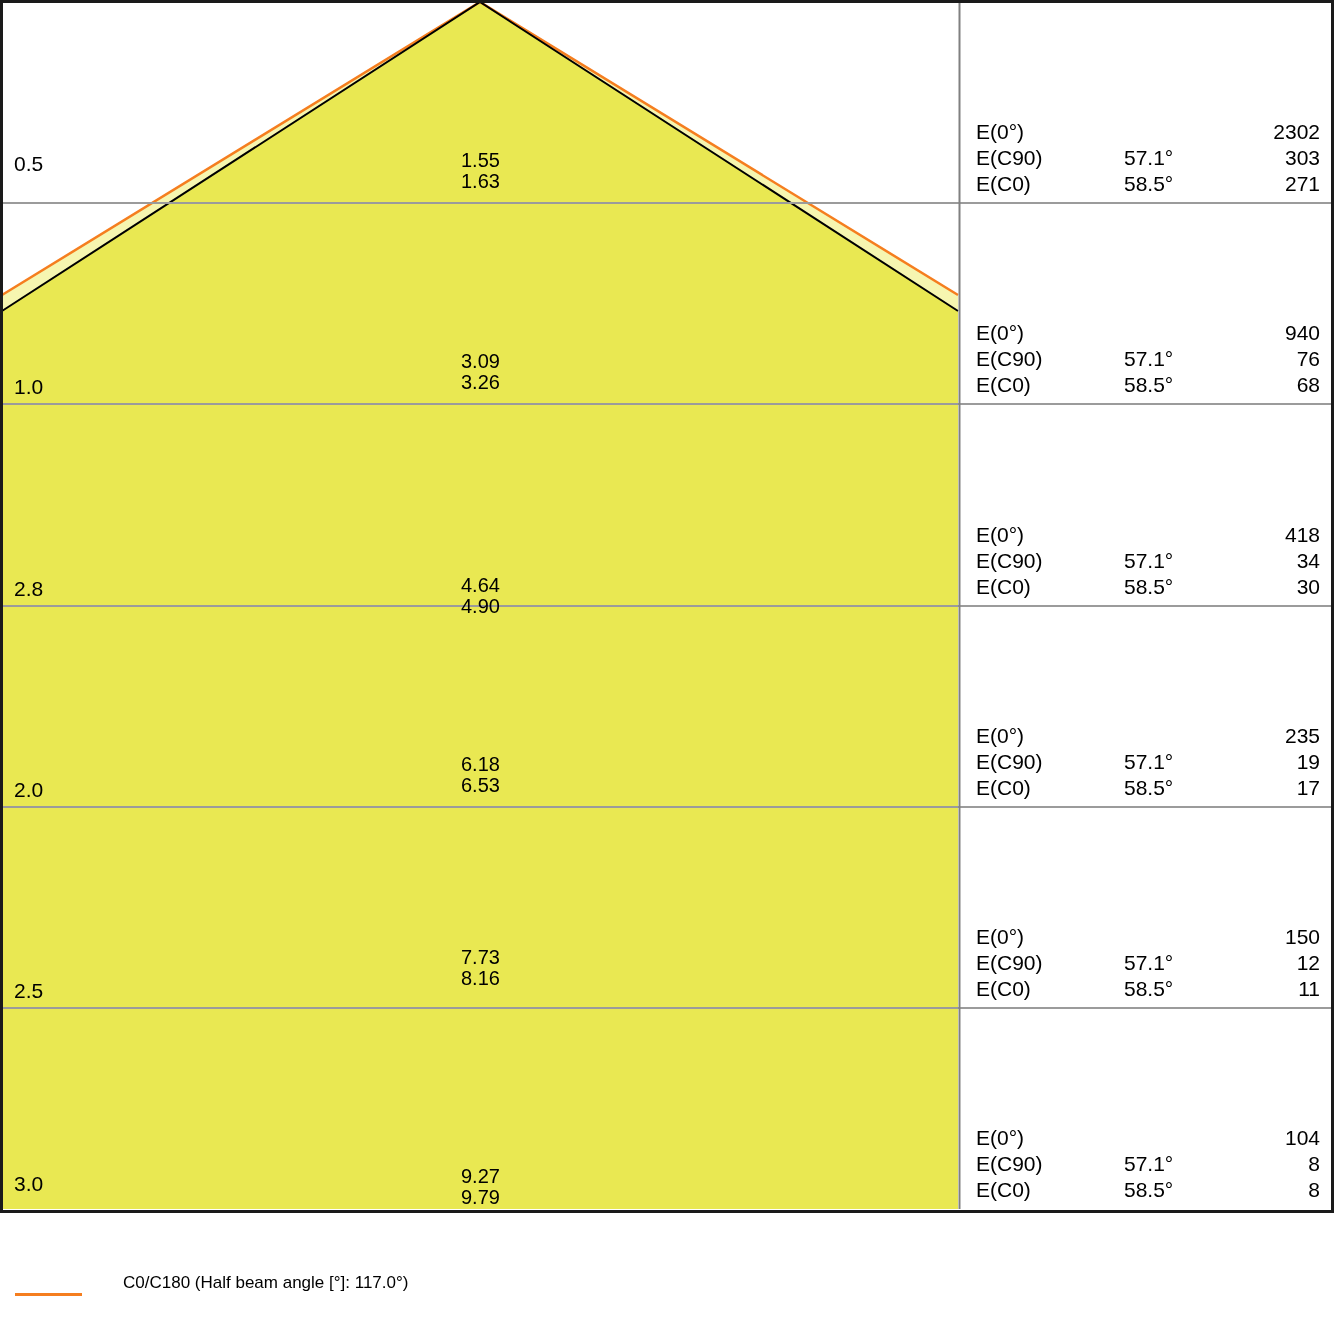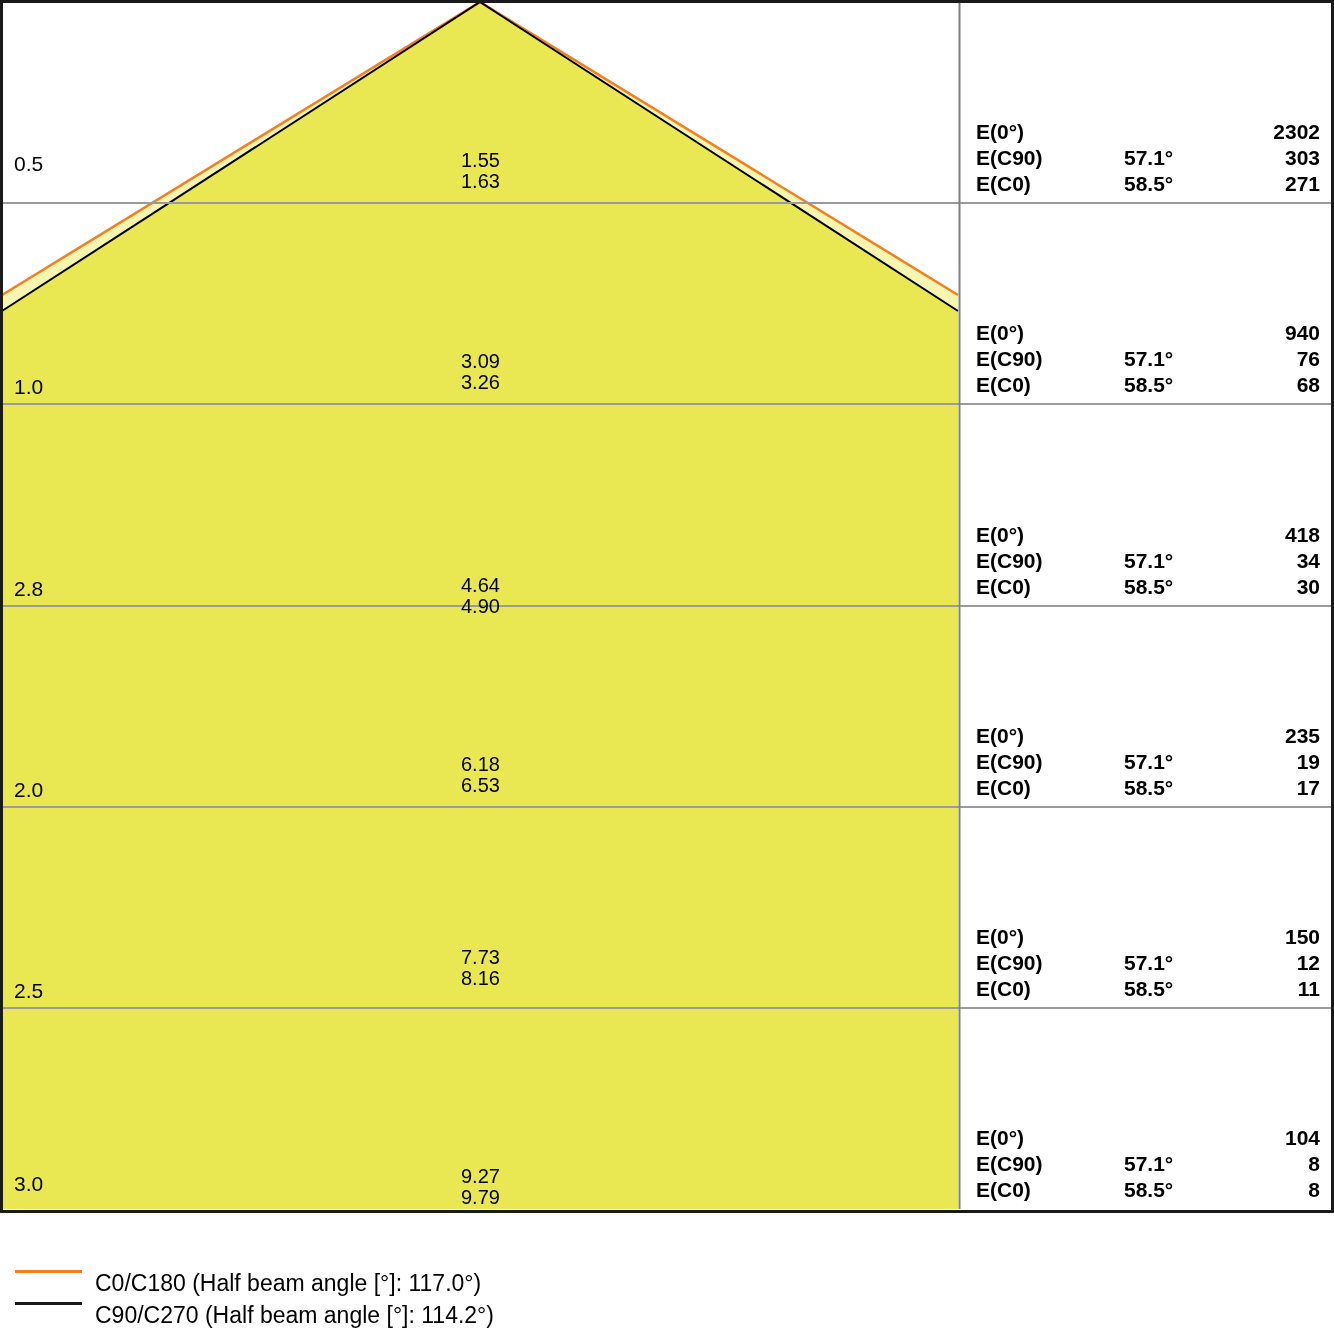--- a/index.html
+++ b/index.html
@@ -3,27 +3,27 @@
 <meta charset="utf-8">
 <style>
   html,body{margin:0;padding:0;background:#ffffff;}
   body{width:1334px;height:1334px;overflow:hidden;
        font-family:"Liberation Sans","DejaVu Sans",sans-serif;color:#000;}
   .page{position:relative;width:1334px;height:1334px;}
   .chart{position:absolute;left:0;top:0;width:1334px;height:1213px;}
   .chart svg{position:absolute;left:0;top:0;}
   .dist{position:absolute;left:14px;font-size:21px;line-height:26px;}
   .cone-d{position:absolute;left:461px;font-size:20px;line-height:21px;}
-  .trow{position:absolute;left:976px;width:344px;font-size:21px;line-height:26px;font-weight:bold;}
+  .trow{position:absolute;left:976px;width:344px;font-size:21px;line-height:26px;}
   .tline{display:flex;}
   .tname{width:148px;}
   .tangle{width:96px;}
   .tval{flex:1;text-align:right;}
   .axis-labels{position:absolute;left:13px;top:1226px;font-size:21px;line-height:25px;white-space:nowrap;}
-  .legend-row{position:absolute;left:15px;display:flex;align-items:flex-start;font-size:23px;line-height:26px;white-space:nowrap;}
+  .legend-row{position:absolute;left:15px;display:flex;align-items:flex-end;font-size:17px;line-height:26px;white-space:nowrap;gap:28px;}
   .legend-row.first{top:1270px;}
   .legend-row.second{top:1302px;}
   .swatch{width:67px;height:3px;margin-right:13px;flex:none;}
   .swatch.c0{background:#f57e1f;}
   .swatch.c90{background:#1a1a1a;}
 </style>
 </head>
 <body>
 
 <div class="page">
@@ -189,18 +189,14 @@
           <span class="tval">8</span>
         </div>
     </div>
   </div>
 
 
   <div class="legend-row first">
     <span class="swatch c0"></span>
     <span>C0/C180 (Half beam angle [°]: 117.0°)</span>
   </div>
-  <div class="legend-row second">
-    <span class="swatch c90"></span>
-    <span>C90/C270 (Half beam angle [°]: 114.2°)</span>
-  </div>
 
 </div>
 
 </body></html>

